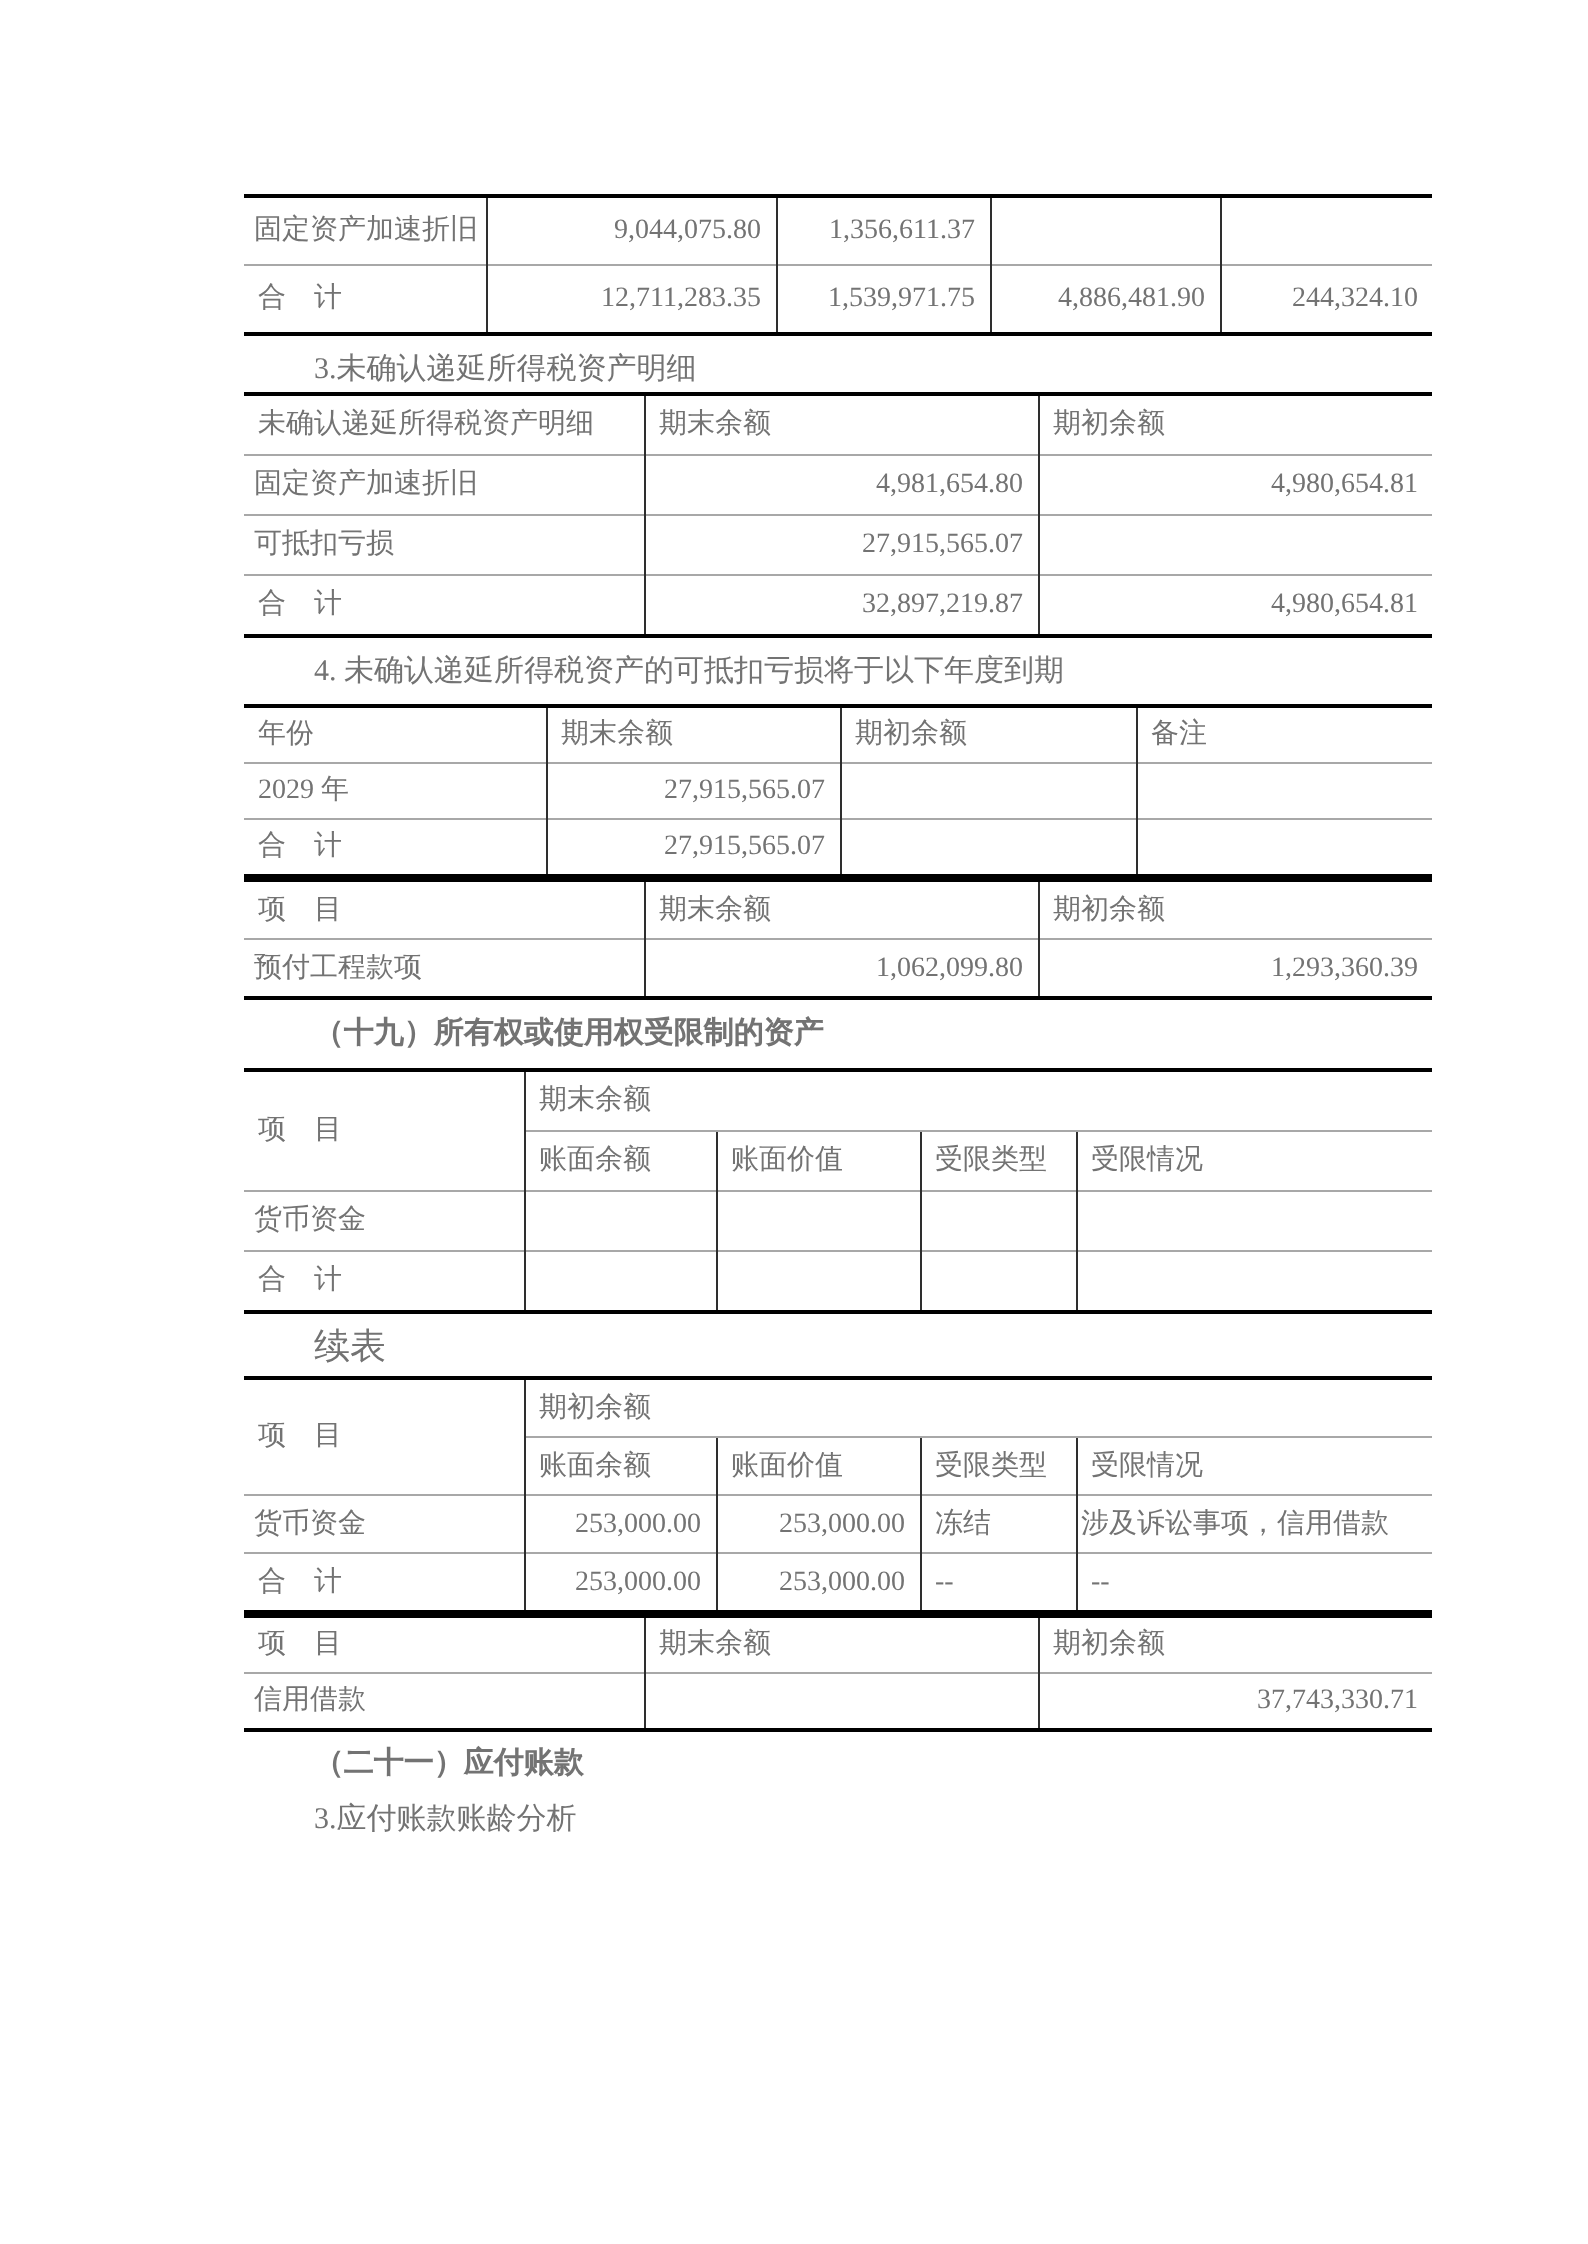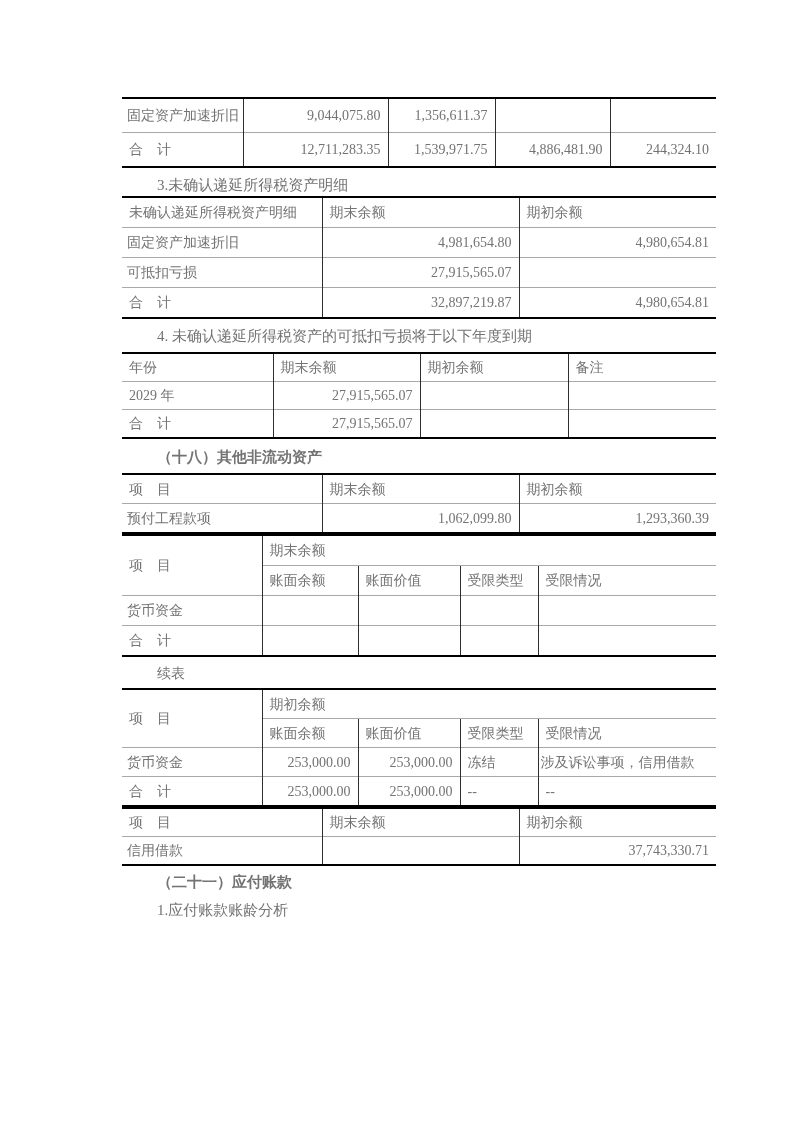--- a/index.html
+++ b/index.html
@@ -36,21 +36,21 @@
   .t6 td{height:28px;}
   .t1{margin-top:97px;}
   .detail-cell{padding:0 2px !important;text-align:left;}
   
   .para{font-size:15px;line-height:19px;margin:8px 0 4px 0;padding-left:35px;white-space:nowrap;}
   .bold{font-weight:bold;}
   .p3{margin:8px 0 1px 0;}
   .p4{margin:8px 0 6px 0;}
   .h18{margin:9px 0 6px 0;}
   .h19{margin:8px 0 7px 0;}
-  .pxb{margin:7px 0 5px 0;font-size:14px;}
+  .pxb{margin:7px 0 5px 0;font-size:18px;}
   .h20{margin:7px 0 7px 0;}
   .h21{margin:7px 0 7px 0;}
   .p21{margin:9px 0 0 0;}
   .page-number{
     position:absolute;left:122px;top:1039px;width:594px;
     text-align:center;font-size:13px;
   }
 </style>
 </head>
 <body>
@@ -140,21 +140,20 @@
       </tr>
       <tr>
         <td class="fc ctr">合　计</td>
         <td class="num">27,915,565.07</td>
         <td class="num"></td>
         <td class="ctr"></td>
       </tr>
     </tbody>
       </table>
 
-    <p class="para bold h18">（十八）其他非流动资产</p>
 
     <table class="t t4">
       <colgroup>
           <col style="width:200px">
           <col style="width:197px">
           <col style="width:197px">
         </colgroup>
       <tbody>
           <tr>
         <td class="fc ctr">项　目</td>
@@ -162,20 +161,21 @@
         <td class="ctr">期初余额</td>
       </tr>
       <tr>
         <td class="fc lbl">预付工程款项</td>
         <td class="num">1,062,099.80</td>
         <td class="num">1,293,360.39</td>
       </tr>
     </tbody>
       </table>
 
+    <p class="para bold h19">（十九）所有权或使用权受限制的资产</p>
 
     <table class="t t5">
       <colgroup>
           <col style="width:140px">
           <col style="width:96px">
           <col style="width:102px">
           <col style="width:78px">
           <col style="width:178px">
         </colgroup>
       <tbody>
@@ -259,18 +259,18 @@
       </tr>
       <tr>
         <td class="fc lbl">信用借款</td>
         <td class="num"></td>
         <td class="num">37,743,330.71</td>
       </tr>
     </tbody>
       </table>
 
     <p class="para bold h21">（二十一）应付账款</p>
-    <p class="para p21">1.应付账款账龄分析</p>
+    <p class="para p21">3.应付账款账龄分析</p>
 
   </div>
 
   <div class="page-number">59</div>
 </div>
 
 </body></html>

